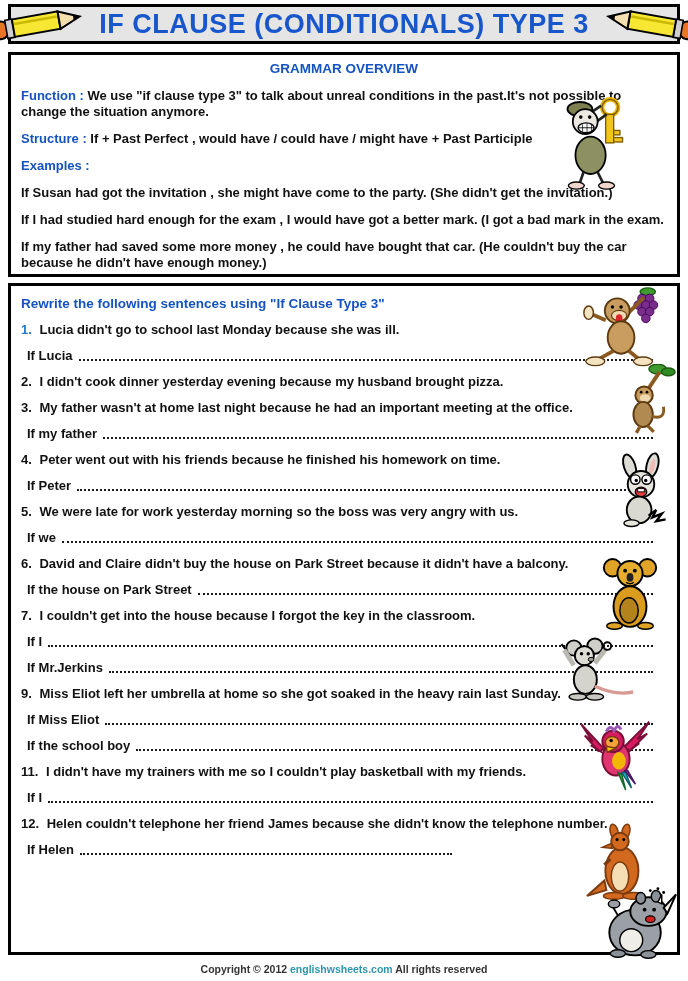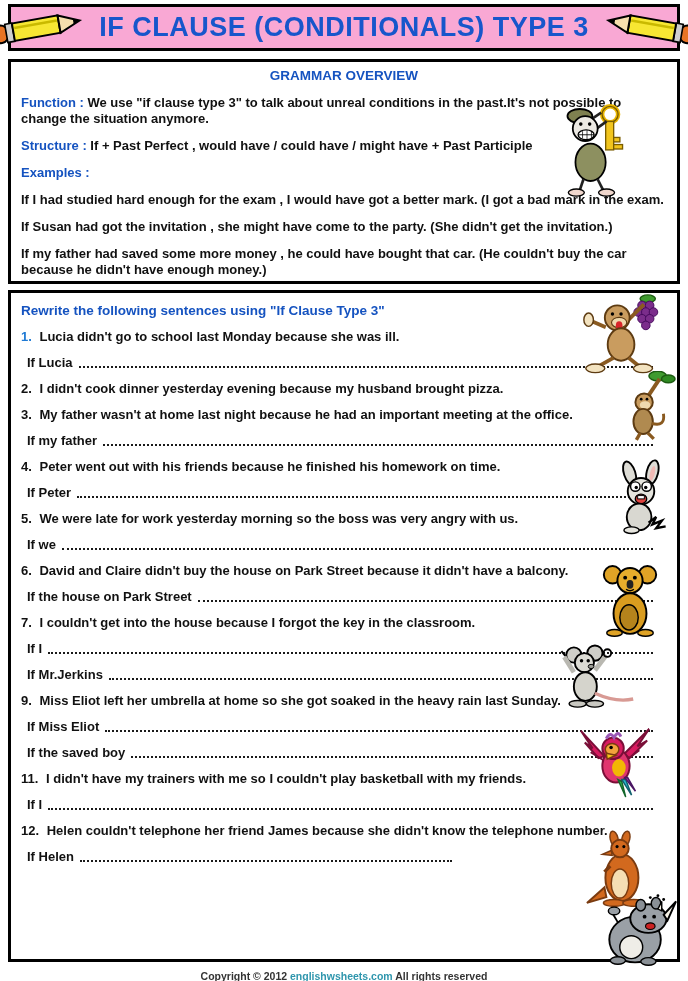--- a/index.html
+++ b/index.html
@@ -4,27 +4,27 @@
 <style>
   * { box-sizing: border-box; margin: 0; padding: 0; }
   html, body { width: 688px; height: 981px; overflow: hidden; background: #fff; }
   body {
     font-family: "Liberation Sans", sans-serif;
     font-weight: bold;
     color: #111;
   }
   .title-box {
     margin: 4px 8px 0;
-    height: 47px;
+    height: 40px;
     border: 3px solid #000;
     display: flex;
     align-items: center;
     justify-content: center;
     gap: 14px;
-    background: #f9a8d4;
+    background: #e5e5e5;
   }
   .page-title {
     font-size: 27px;
     font-weight: 900;
     color: #1756cb;
     letter-spacing: 0.5px;
     white-space: nowrap;
   }
   .pencil { width: 96px; height: 36px; flex: 0 0 auto; }
   .pencil.left  { transform: rotate(-10deg); }
@@ -114,22 +114,22 @@
     <polygon points="88,11 114,22 88,33" fill="#f6dfae" stroke="#000" stroke-width="2.5"></polygon>
     <polygon points="106,18.6 114,22 106,25.4" fill="#000"></polygon>
   </svg>
 </div>
 
 <div class="grammar-box">
   <div class="section-heading">GRAMMAR OVERVIEW</div>
   <p><span class="blue-label">Function :</span> <span>We use "if clause type 3" to talk about unreal conditions in the past.It's not possible to change the situation anymore.</span></p>
   <p><span class="blue-label">Structure :</span> <span>If + Past Perfect  , would have / could have / might have + Past Participle</span></p>
   <p class="blue-label">Examples :</p>
+  <p>If Susan had got the invitation , she might have come to the party. (She didn't get the invitation.)</p>
   <p>If I had studied hard enough for the exam , I would have got a better mark. (I got a bad mark in the exam.</p>
-  <p>If Susan had got the invitation , she might have come to the party. (She didn't get the invitation.)</p>
   <p>If my father had saved some more money , he could have bought that car. (He couldn't buy the car because he didn't have enough money.)</p>
 
   <svg class="ill ill-grammar" viewBox="0 0 90 110">
     <circle cx="62" cy="16" r="9" fill="none" stroke="#e8b500" stroke-width="5"></circle>
     <circle cx="62" cy="16" r="9" fill="none" stroke="#7a5d00" stroke-width="1.5"></circle>
     <rect x="57" y="24" width="9" height="32" fill="#f2c51d" stroke="#7a5d00" stroke-width="1.5"></rect>
     <rect x="66" y="42" width="7" height="5" fill="#f2c51d" stroke="#7a5d00" stroke-width="1.5"></rect>
     <rect x="66" y="50" width="10" height="5" fill="#f2c51d" stroke="#7a5d00" stroke-width="1.5"></rect>
     <line x1="28" y1="30" x2="52" y2="14" stroke="#222" stroke-width="3"></line>
     <line x1="44" y1="34" x2="58" y2="24" stroke="#222" stroke-width="3"></line>
@@ -231,21 +231,21 @@
       <span class="num">9. </span><span class="sentence">Miss Eliot left her umbrella at home so she got soaked in the heavy rain last Sunday.</span>
     </p>
     <p class="a">
       <span class="prompt">If Miss Eliot</span>
       <span class="dots"></span>
     </p>
   </div>
 
   <div class="item">
     <p class="a">
-      <span class="prompt">If the saved boy</span>
+      <span class="prompt">If the school boy</span>
       <span class="dots"></span>
     </p>
   </div>
 
   <div class="item">
     <p class="q">
       <span class="num">11. </span><span class="sentence">I didn't have my trainers with me so I couldn't play basketball with my friends.</span>
     </p>
     <p class="a">
       <span class="prompt">If I</span>

